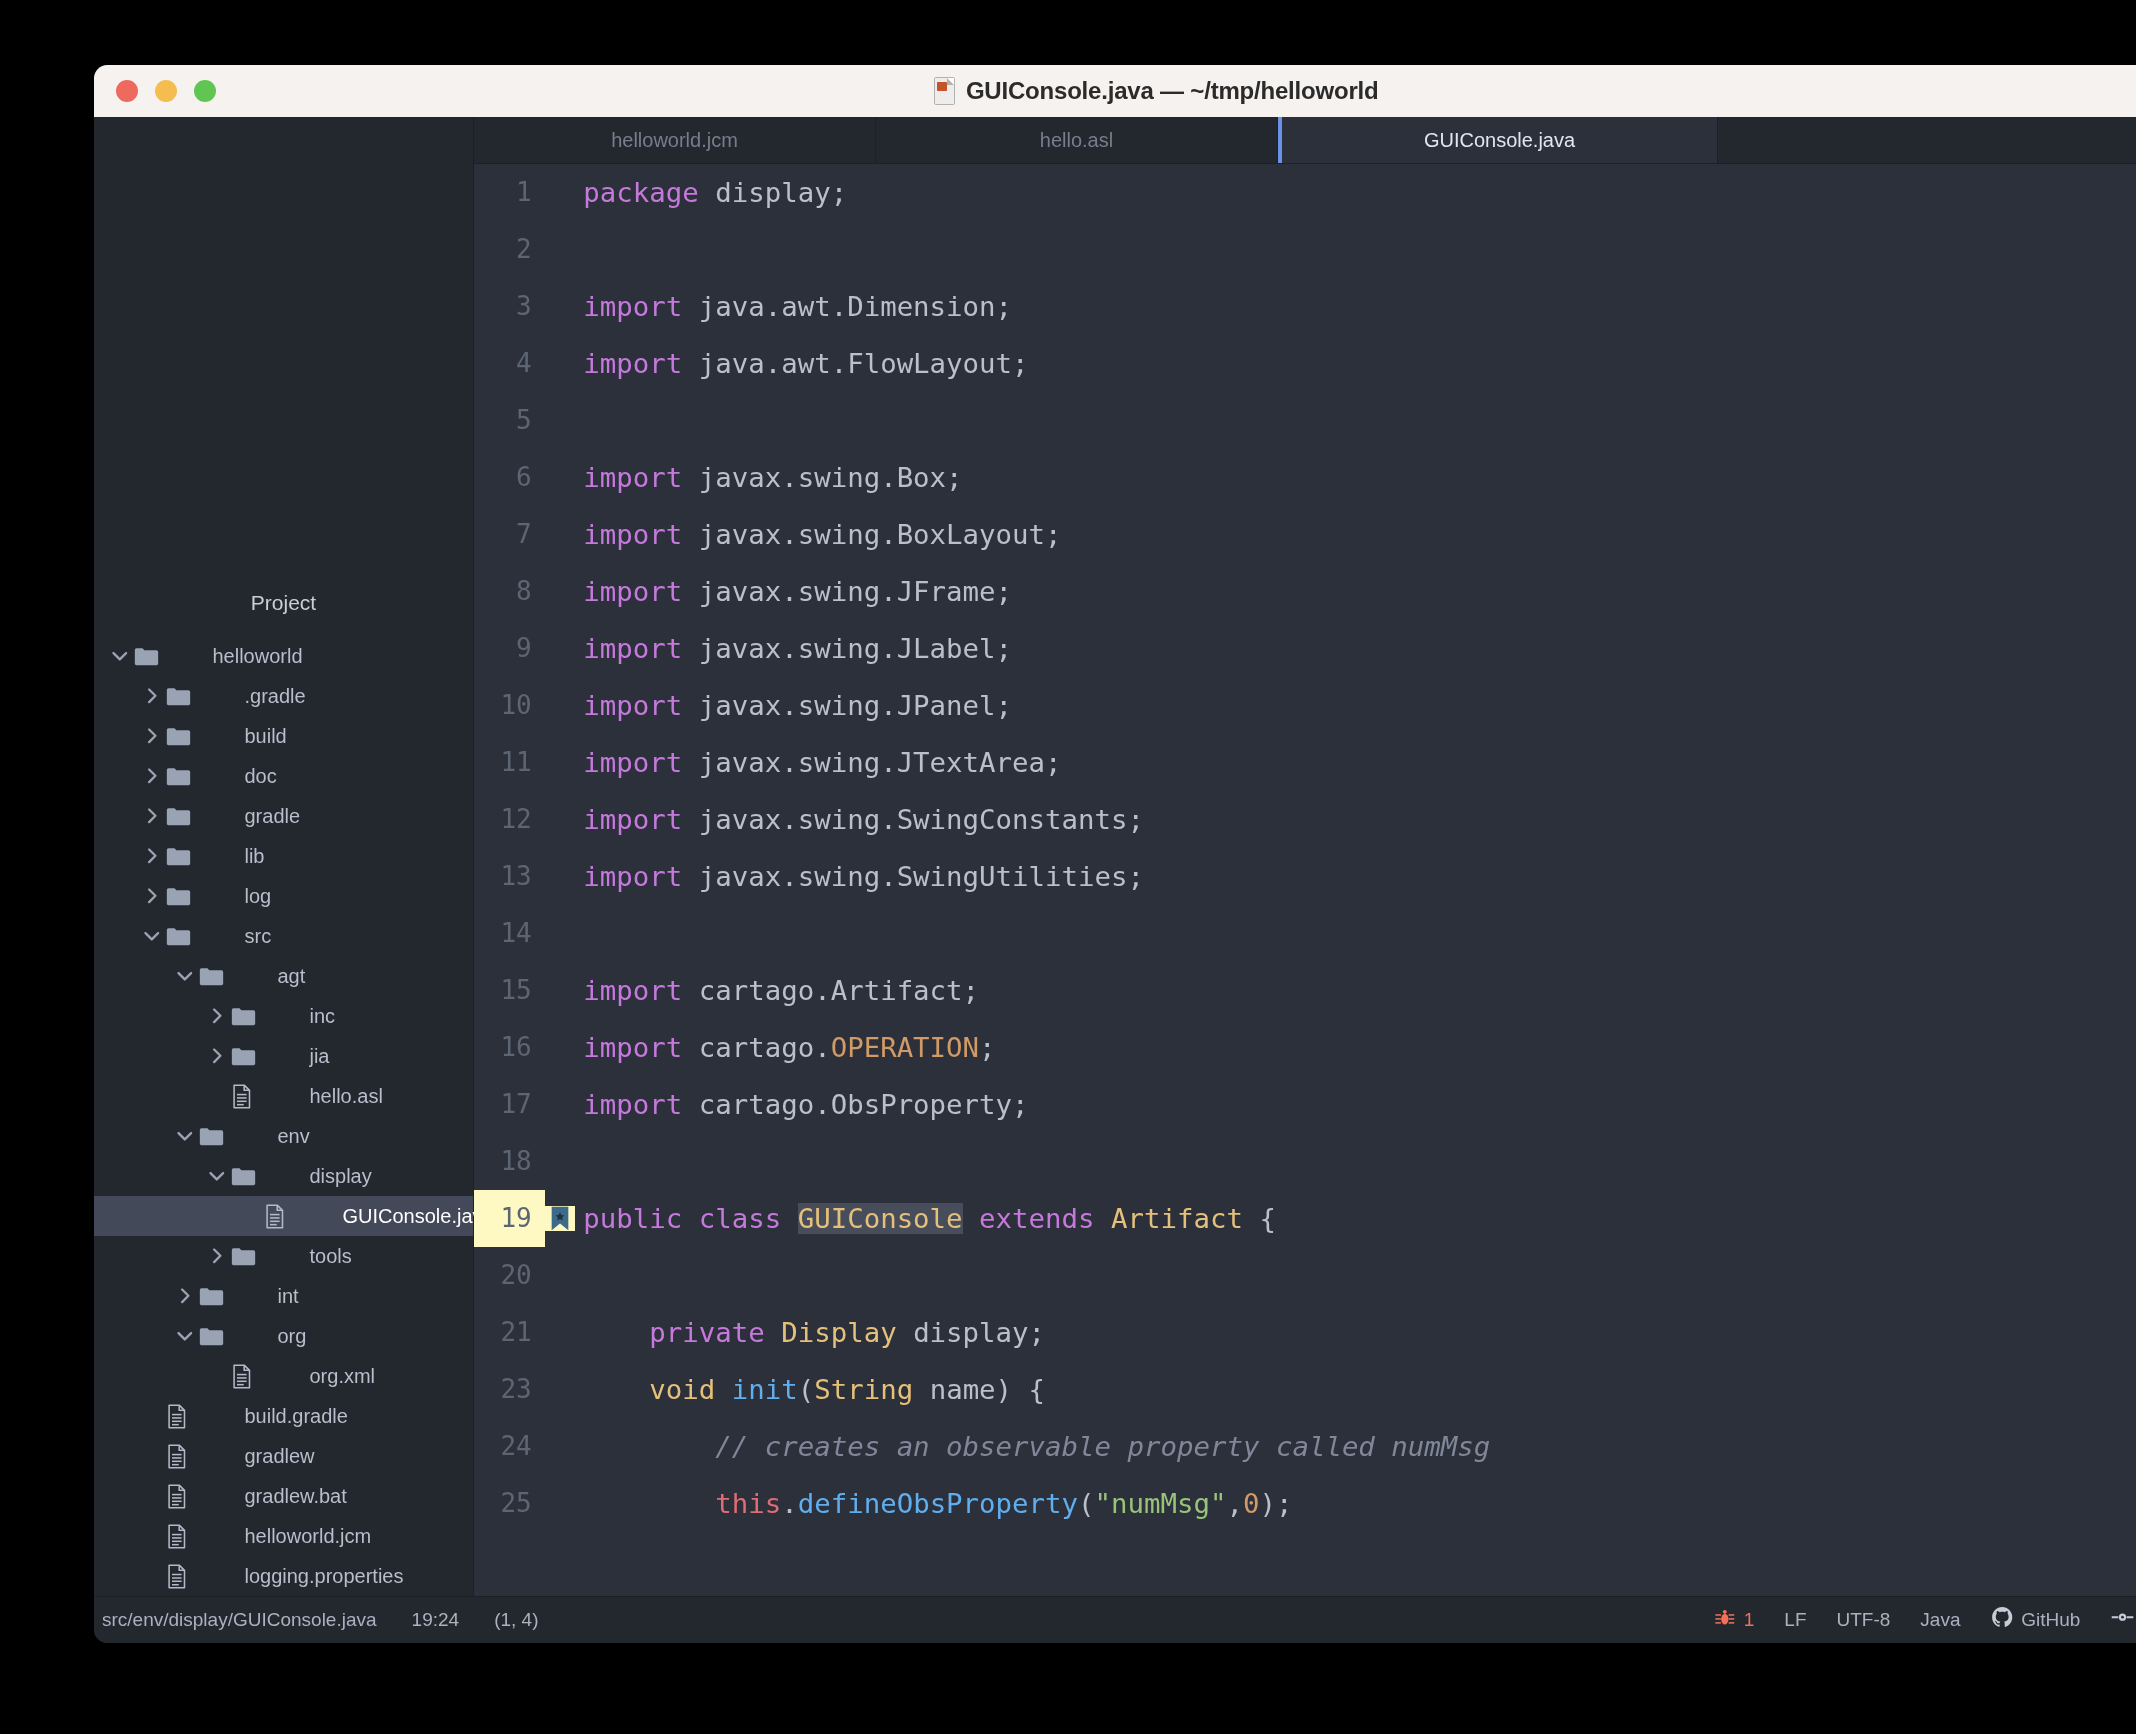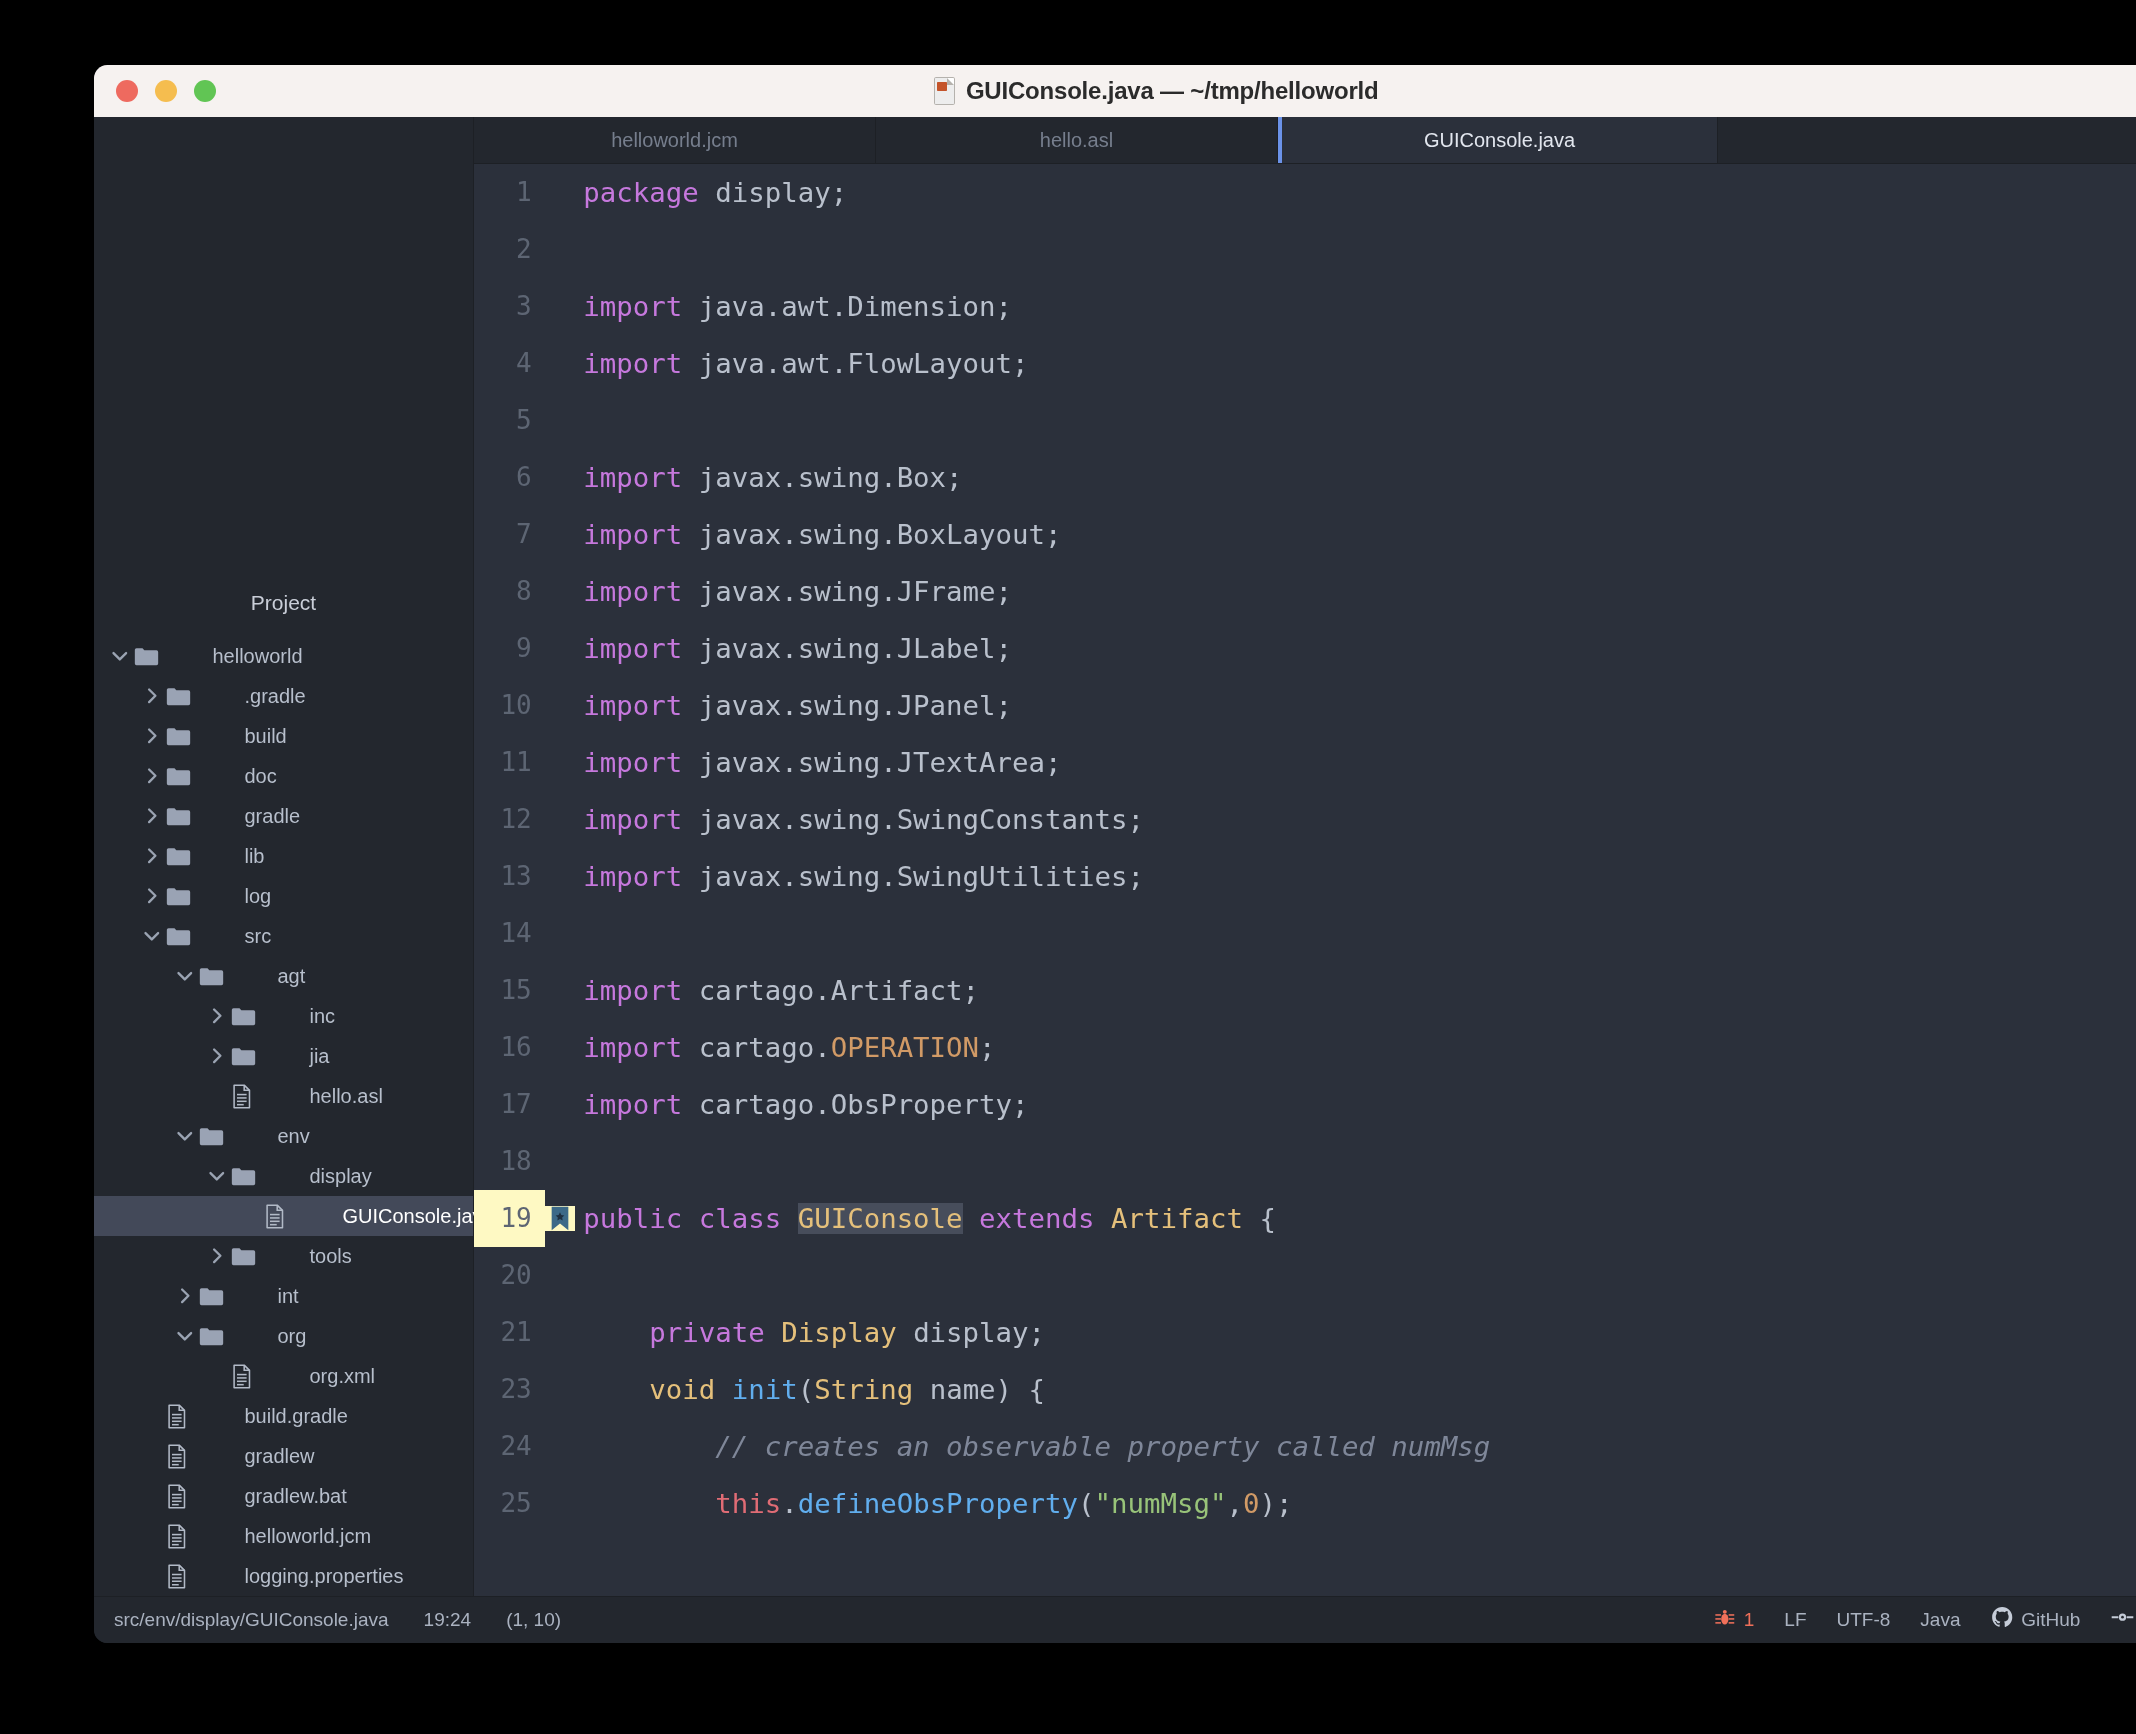--- a/index.html
+++ b/index.html
@@ -209,21 +209,21 @@
   .statusbar {
     height: 47px;
     flex: 0 0 auto;
     background: #23272e;
     border-top: 1.7px solid #1d2025;
     display: flex;
     align-items: center;
     color: #aab2c0;
     font-size: 19px;
   }
-  .status-left { display: flex; align-items: center; gap: 35px; padding-left: 20px; }
+  .status-left { display: flex; align-items: center; gap: 35px; padding-left: 8px; }
   .status-right { margin-left: auto; display: flex; align-items: center; gap: 30px; padding-right: 21.6px; }
   .status-item { display: flex; align-items: center; gap: 8.3px; }
   .errcount { color: #f0705a; }
 </style>
 </head>
 <body>
 
 <div id="window">
 
   <div class="titlebar">
@@ -762,21 +762,21 @@
             <div class="src"><span class="pln">        </span><span class="self">this</span><span class="pln">.</span><span class="fn">defineObsProperty</span><span class="pln">(</span><span class="str">"numMsg"</span><span class="pln">,</span><span class="num">0</span><span class="pln">);</span></div>
           </div>
         </div>
     </div>
   </div>
 
   <div class="statusbar">
     <div class="status-left">
       <span>src/env/display/GUIConsole.java</span>
       <span>19:24</span>
-      <span>(1, 10)</span>
+      <span>(1, 4)</span>
     </div>
     <div class="status-right">
       <span class="status-item">
         <span>
           <svg width="21.6" height="21.6" viewBox="0 0 24 24" fill="#f0705a">
             <ellipse cx="12" cy="13.5" rx="4" ry="6"></ellipse>
             <path d="M12 3.2c1.2 0 2.2 1 2.2 2.2S13.2 7.6 12 7.6 9.8 6.6 9.8 5.4 10.8 3.2 12 3.2z"></path>
             <rect x="1.5" y="8" width="6.2" height="1.7"></rect>
             <rect x="1.5" y="12.4" width="6.2" height="1.7"></rect>
             <rect x="1.5" y="16.8" width="6.2" height="1.7"></rect>

